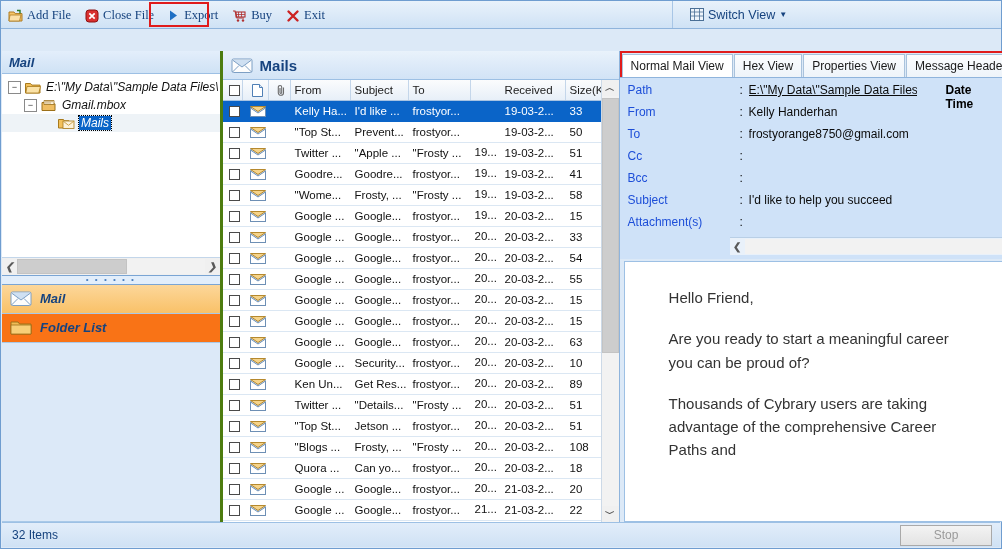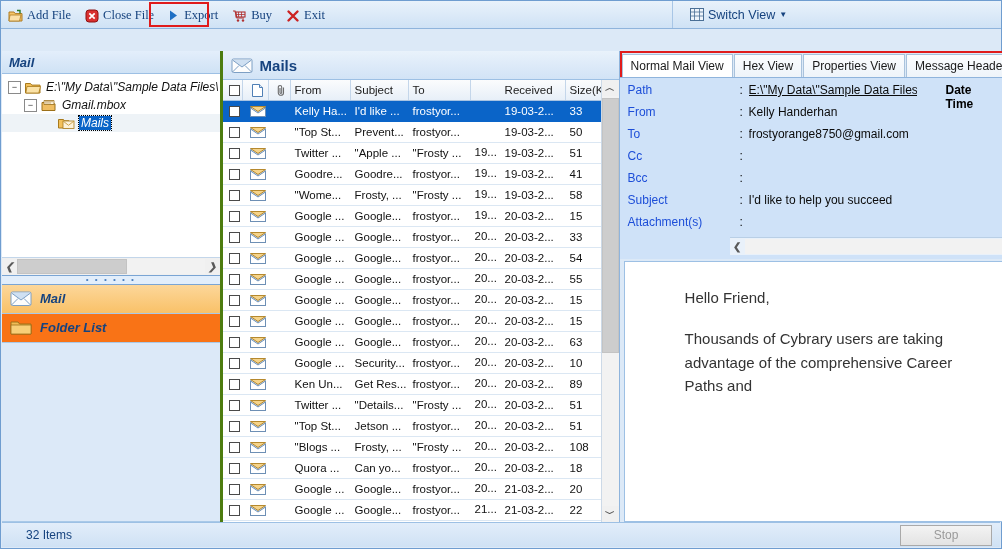--- a/index.html
+++ b/index.html
@@ -125,26 +125,26 @@
   .hkey{width:112px;font-weight:normal;color:#1d4ed8;flex:none;}
   .hsep{width:9px;flex:none;color:#0b0b0b;}
   .hval{color:#0b0b0b;white-space:nowrap;overflow:hidden;}
   .hval.link{text-decoration:underline;}
   .dtkey{font-weight:bold;margin-left:28px;}
   .hscroll2{height:17px;background:#e9f1fa;display:flex;align-items:center;
             border-top:1px solid #b9cfe6;margin-left:110px;margin-right:4px;}
   .bodyview{flex:1;background:#fff;border:1px solid #9dc0e4;margin:2px 4px 0 4px;
             padding:24px 0 0 44px;overflow:hidden;font-size:15px;color:#333;
             line-height:1.55;}
-  .bodyview p{margin:0 0 18px 16px;max-width:300px;}
+  .bodyview p{margin:0 0 18px 0;max-width:300px;}
 
   
   .statusbar{position:absolute;left:1px;right:1px;bottom:1px;height:24px;
              background:linear-gradient(#e2edfa,#cfe1f4);border-top:1px solid #9dc0e4;
-             display:flex;align-items:center;padding-left:24px;gap:48px;}
+             display:flex;align-items:center;padding-left:10px;gap:48px;}
   .statustext{color:#15427e;font-size:12px;}
   .stopbtn{margin-left:auto;margin-right:8px;width:90px;height:19px;
            background:linear-gradient(#f3f3f3,#e3e3e3);border:1px solid #a9a9a9;
            color:#9a9a9a;font-size:12px;display:flex;align-items:center;
            justify-content:center;cursor:default;}
 
   
   .ico{display:inline-block;line-height:1;}
   svg{display:block;}
 </style>
@@ -811,20 +811,21 @@
           <div class="arr" style="width:15px;height:15px;display:flex;align-items:center;justify-content:center;color:#5a5a5a;font-size:10px;font-weight:bold;">❮</div>
           <div class="track" style="flex:1;height:15px;background:#f2f2f2;position:relative;">
             <div class="thumb" style="left:0;width:105px;"></div>
           </div>
 
         </div>
       </div>
 
       <div class="bodyview">
         <p>Hello Friend,</p>
+        <p>Are you ready to start a meaningful career you can be proud of?</p>
         <p>Thousands of Cybrary users are taking advantage of the comprehensive Career Paths and</p>
       </div>
     </div>
   </div>
 
   <div class="statusbar">
     <span class="statustext">32 Items</span>
     <div class="stopbtn">Stop</div>
   </div>
 </div>

